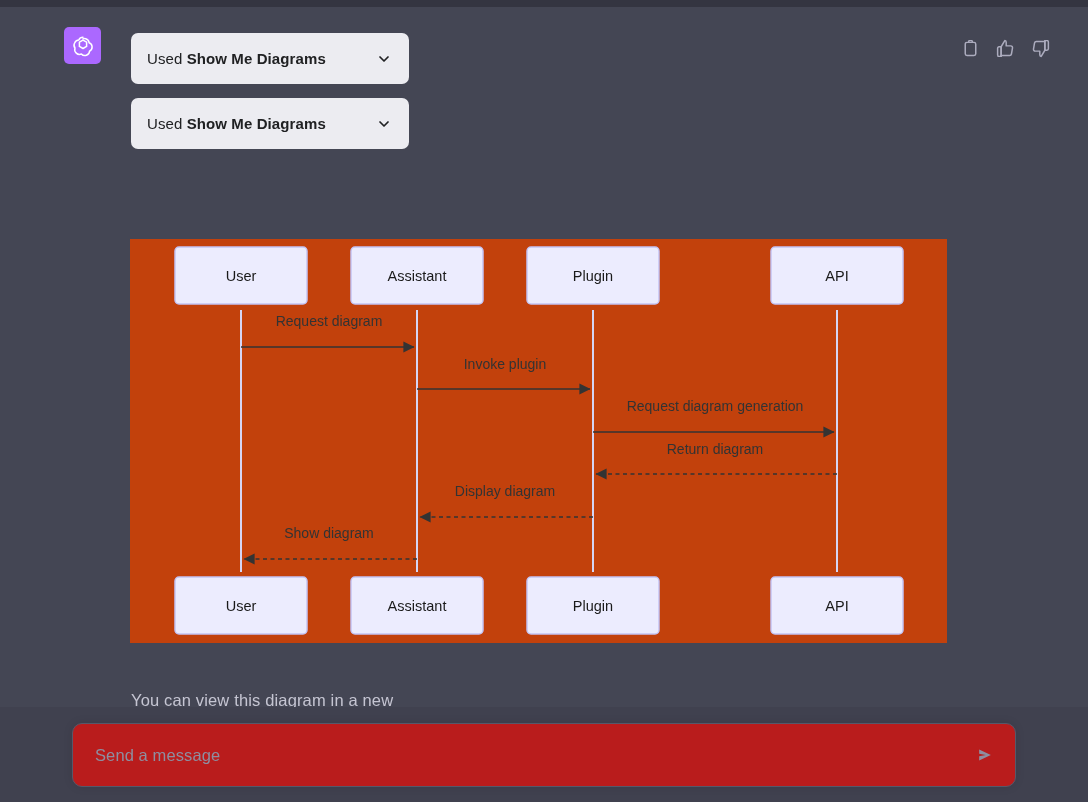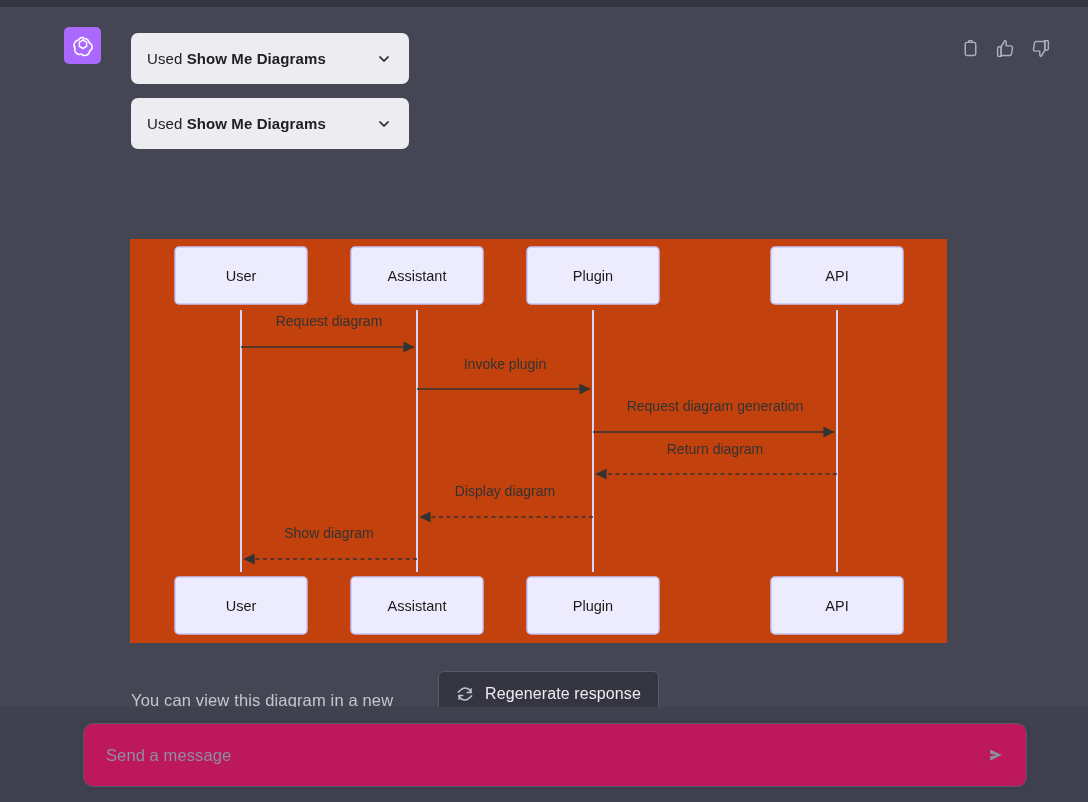--- a/index.html
+++ b/index.html
@@ -170,29 +170,28 @@
     width: 1088px;
     height: 95px;
     background: #40414f;
   }
   .composer {
     position: absolute;
     left: 72px;
     top: 16px;
     width: 944px;
     height: 64px;
-    background: #be185d;
+    background: #b91c1c;
     border: 1px solid #565869;
     border-radius: 10px;
     box-sizing: border-box;
     display: flex;
     align-items: center;
     padding: 0 20px 0 20px;
     box-shadow: 0 0 10px rgba(0,0,0,0.10);
-    margin-left: 11px;
   }
   .composer-input {
     flex: 1;
     background: transparent;
     border: none;
     outline: none;
     font-family: "Liberation Sans", sans-serif;
     font-size: 16.5px;
     color: #ececf1;
     letter-spacing: 0.1px;
@@ -325,31 +324,20 @@
         <text id="p-bot-2" x="463" y="372" text-anchor="middle" font-family="Liberation Sans, sans-serif" font-size="14.5" fill="#1a1a1a">Plugin</text>
 
         <rect x="641" y="338" width="132" height="57" rx="4" fill="#ececfe" stroke="#c3c3f5" stroke-width="1.5"></rect>
         <text id="p-bot-3" x="707" y="372" text-anchor="middle" font-family="Liberation Sans, sans-serif" font-size="14.5" fill="#1a1a1a">API</text>
       </g>
     </svg>
   </div>
 
   <div class="view-link">You can view this diagram in a new</div>
 
-  <div class="regenerate-btn">
-    <span>
-      <svg class="refresh-icon" viewBox="0 0 24 24" fill="none" stroke="currentColor" stroke-width="1.9" stroke-linecap="round" stroke-linejoin="round">
-        <polyline points="20 5 20 10 15 10"></polyline>
-        <path d="M20 10a8 8 0 0 0-13.7-3.3L3 9.5"></path>
-        <polyline points="4 19 4 14 9 14"></polyline>
-        <path d="M4 14a8 8 0 0 0 13.7 3.3L21 14.5"></path>
-      </svg>
-    </span>
-    <span class="regenerate-label">Regenerate response</span>
-  </div>
 
 </div>
 
 <div class="composer-area">
   <div class="composer">
     <input class="composer-input" type="text" placeholder="Send a message" style="">
     <span>
       <svg class="send-icon" viewBox="0 0 24 24" fill="currentColor">
           <path d="M5 5.5 L19 12 L5 18.5 L5 13.5 L13 12 L5 10.5 Z"></path>
         </svg>

